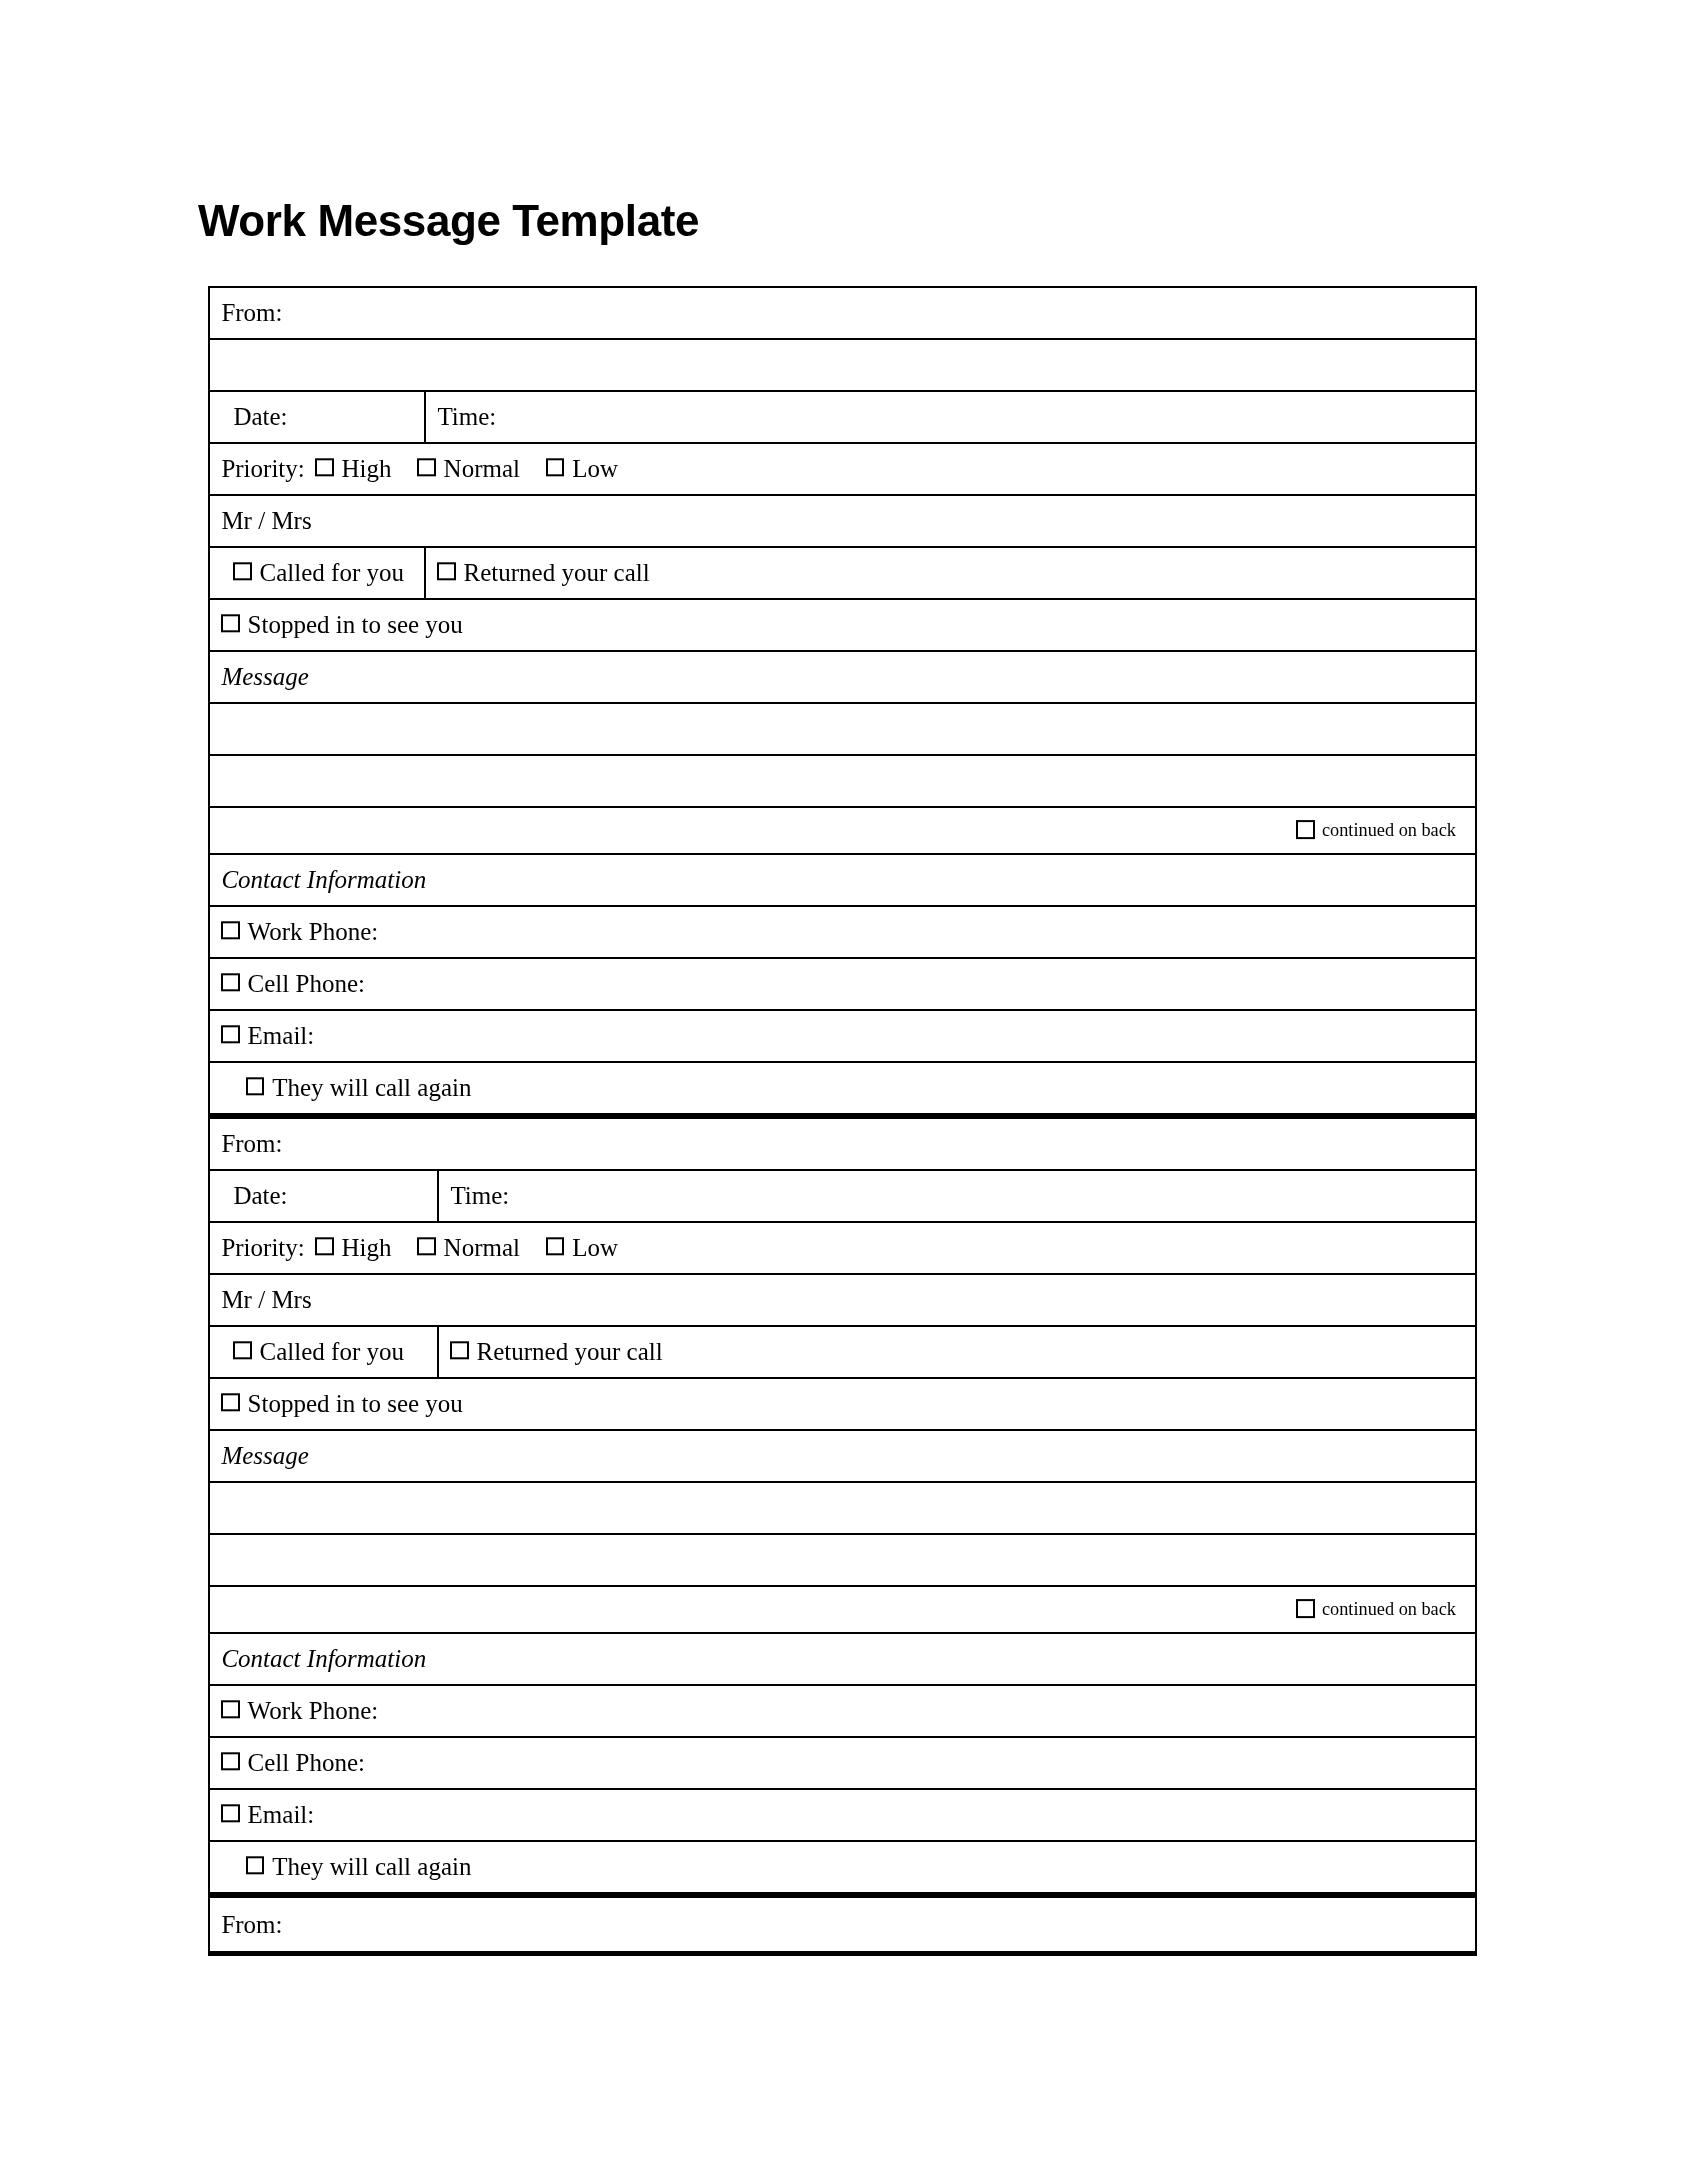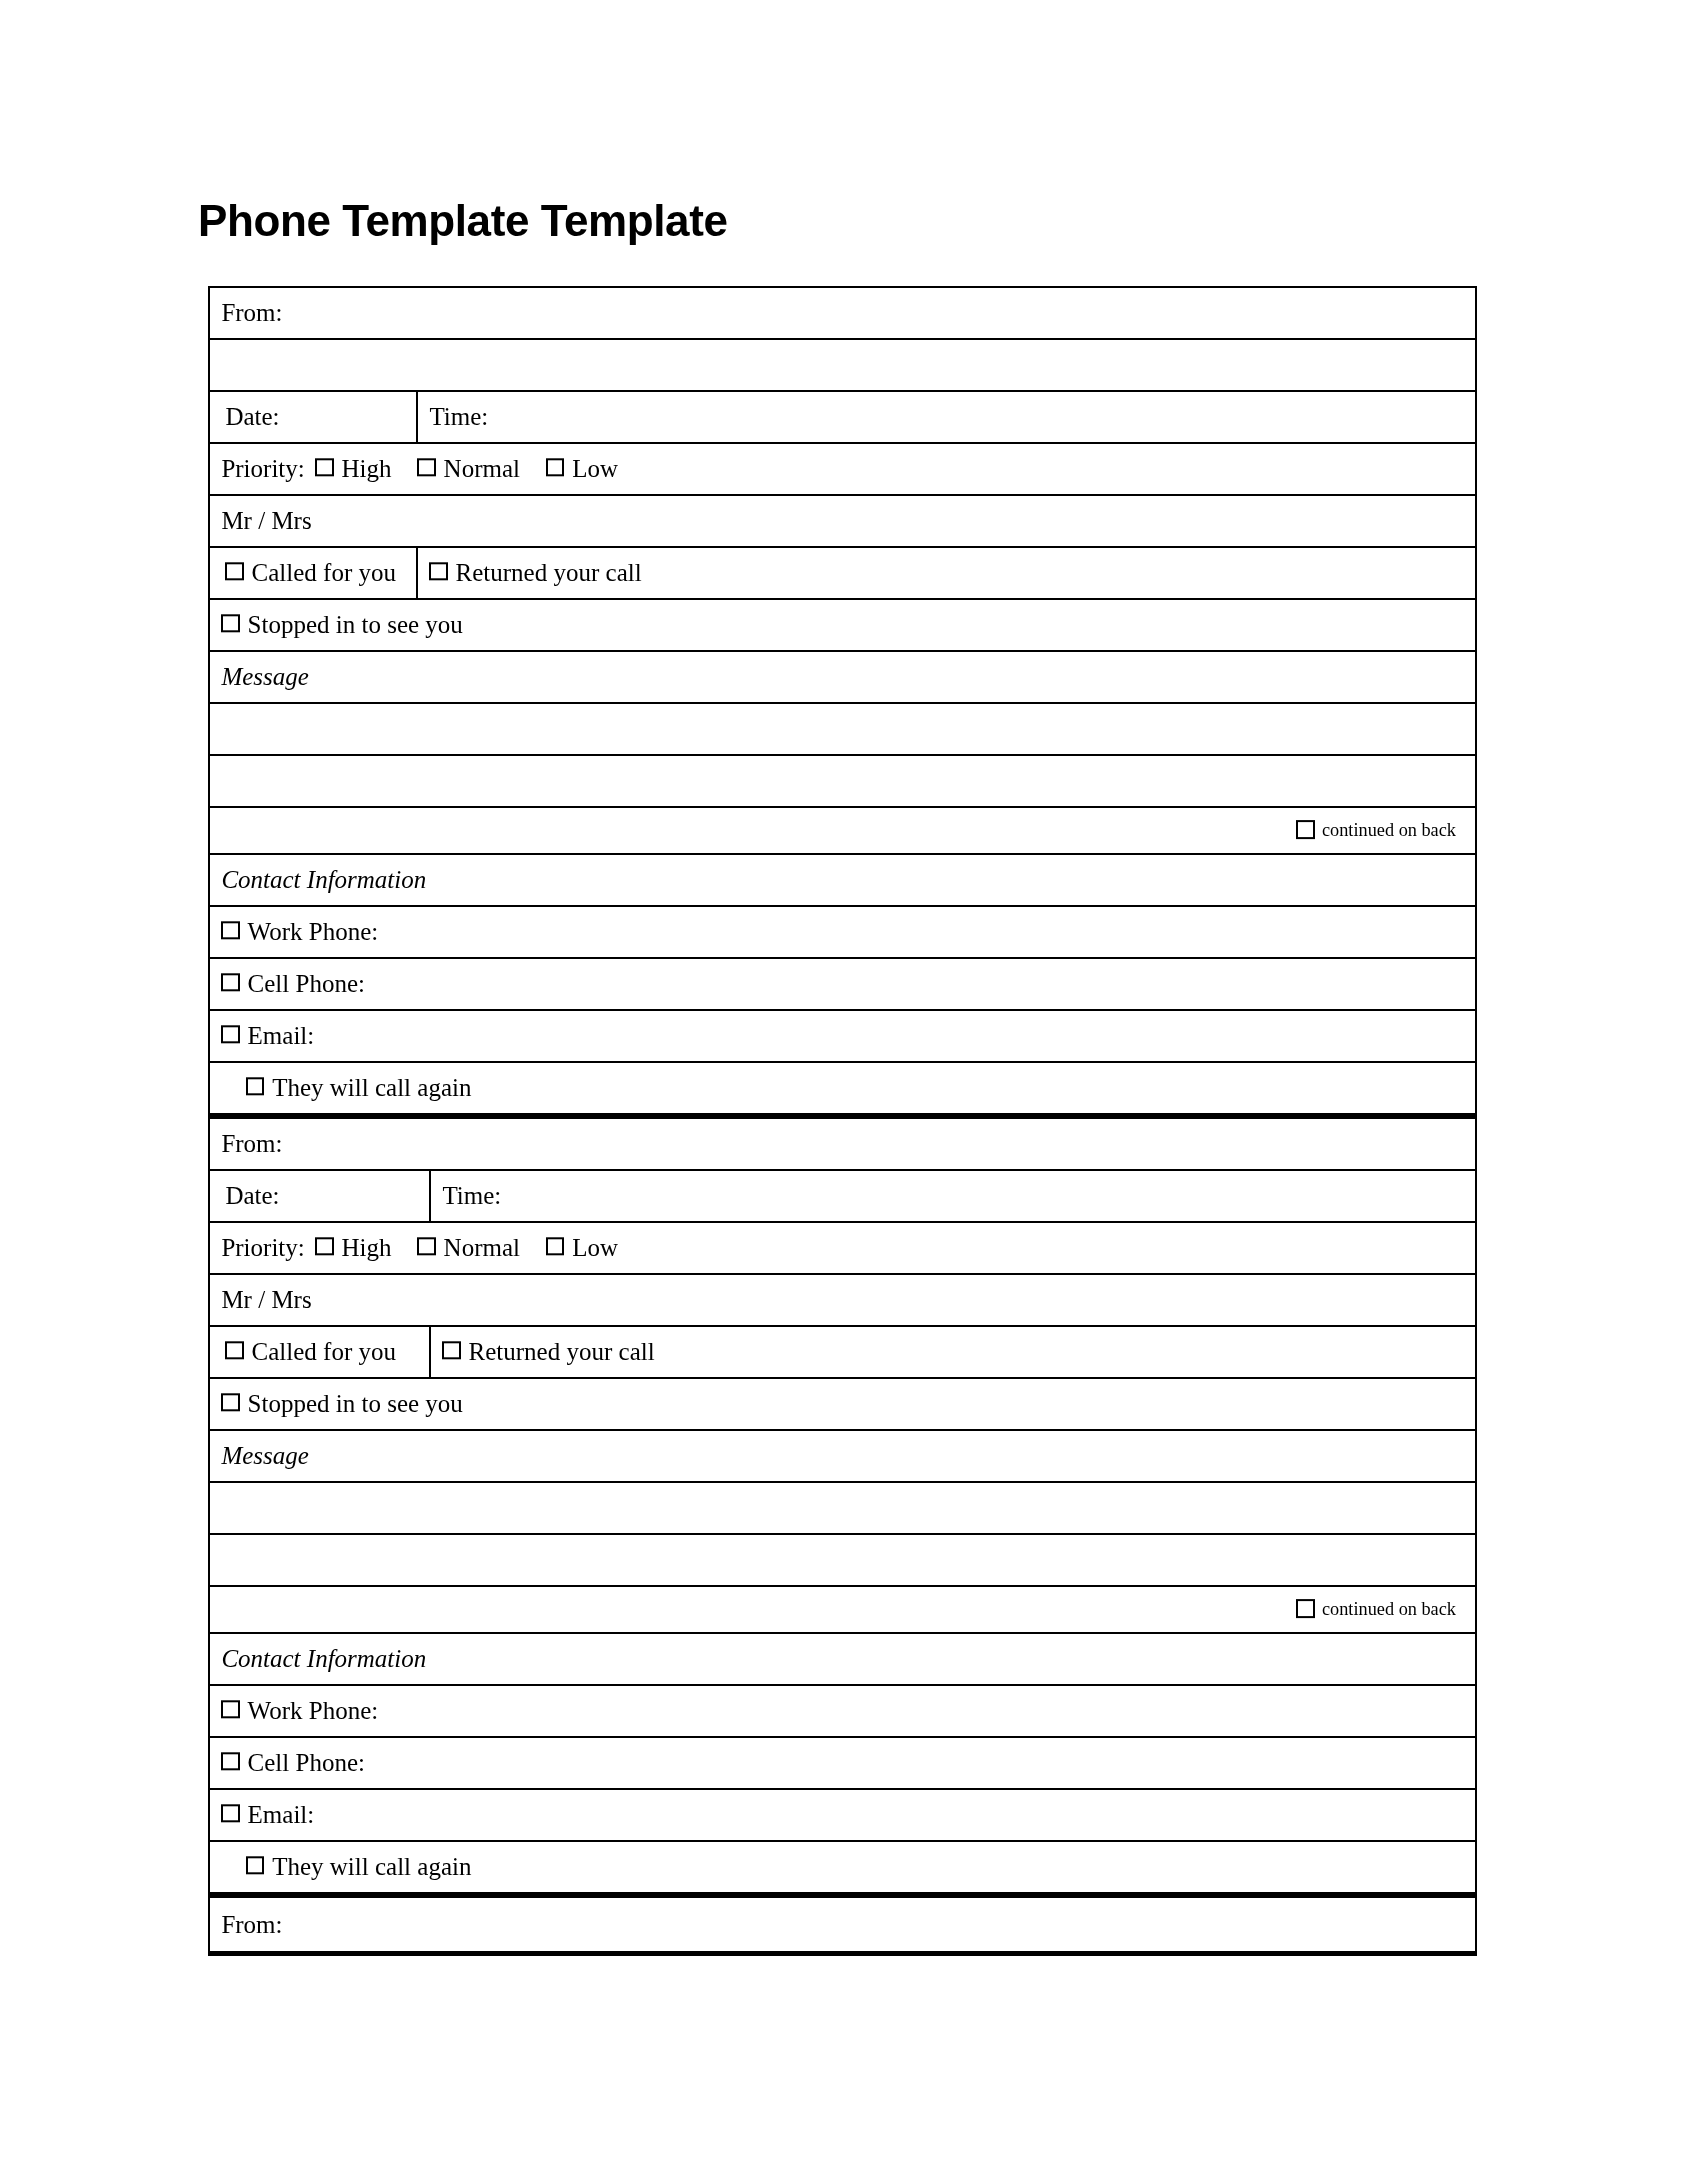--- a/index.html
+++ b/index.html
@@ -33,21 +33,21 @@
     display:flex;
     align-items:center;
     box-sizing:border-box;
     height:52px;
     border-bottom:2.6px solid #000;
     padding-left:11.4px;
     overflow:hidden;
   }
   .row.thick{height:56px;border-bottom-width:6.1px;padding-left:36px;}
   .row.last{height:53px;border-bottom:none;}
-  .row.split{padding-left:4px;text-align:right;}
+  .row.split{padding-left:12px;text-align:right;}
   .split .ca{
     flex:0 0 204px;width:204px;height:100%;
     display:flex;align-items:center;
     border-right:2.6px solid #000;
     padding-left:11.4px;box-sizing:border-box;
   }
   .split.wide .ca{flex-basis:217px;width:217px;}
   .split .cb2{
     flex:1;height:100%;
     display:flex;align-items:center;
@@ -71,21 +71,21 @@
     font-size:18.3px;
   }
   .cont .x{width:19px;height:19px;margin-right:7px;transform:translateY(-0.9px);}
   .gap30{margin-left:26px;}
   .gap12{margin-left:10.5px;}
   .lbl{white-space:nowrap;}
 </style>
 </head>
 <body>
 
-<div class="title">Phone Template Template</div>
+<div class="title">Work Message Template</div>
 
 <div class="form">
 
   <div class="row">
     <span class="lbl">From:</span>
   </div>
 
   <div class="row"></div>
 
   <div class="row split">

